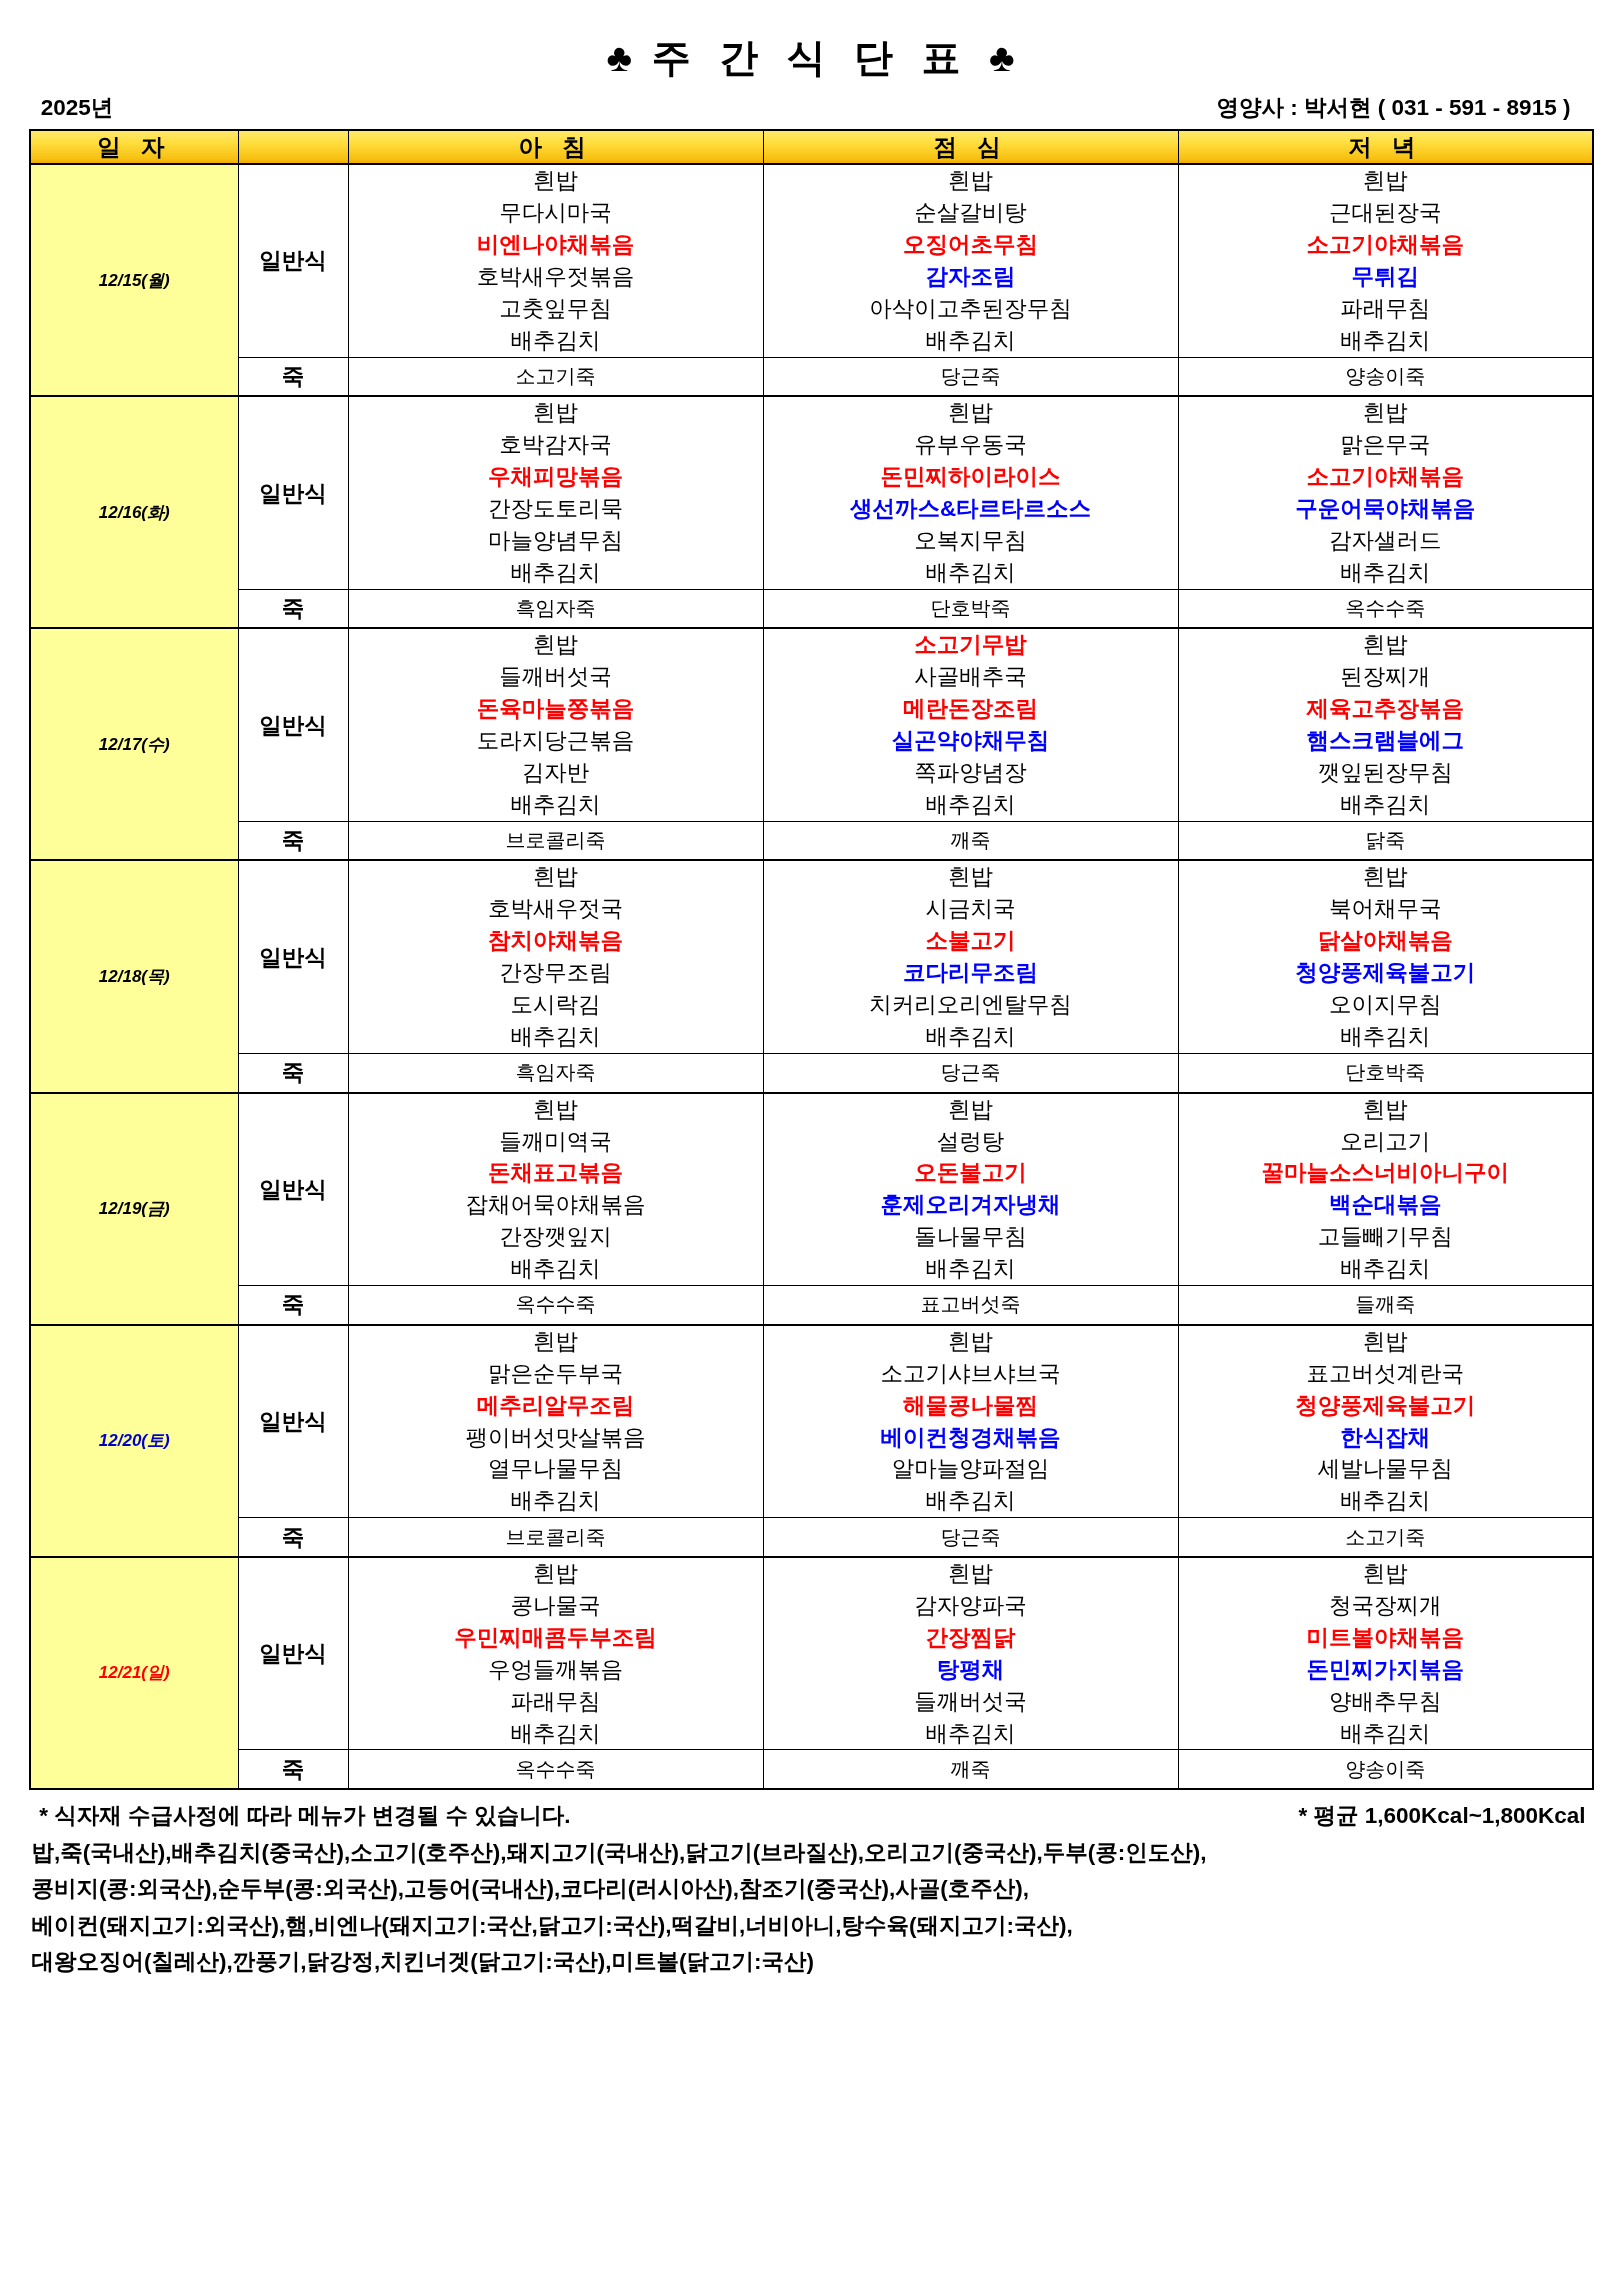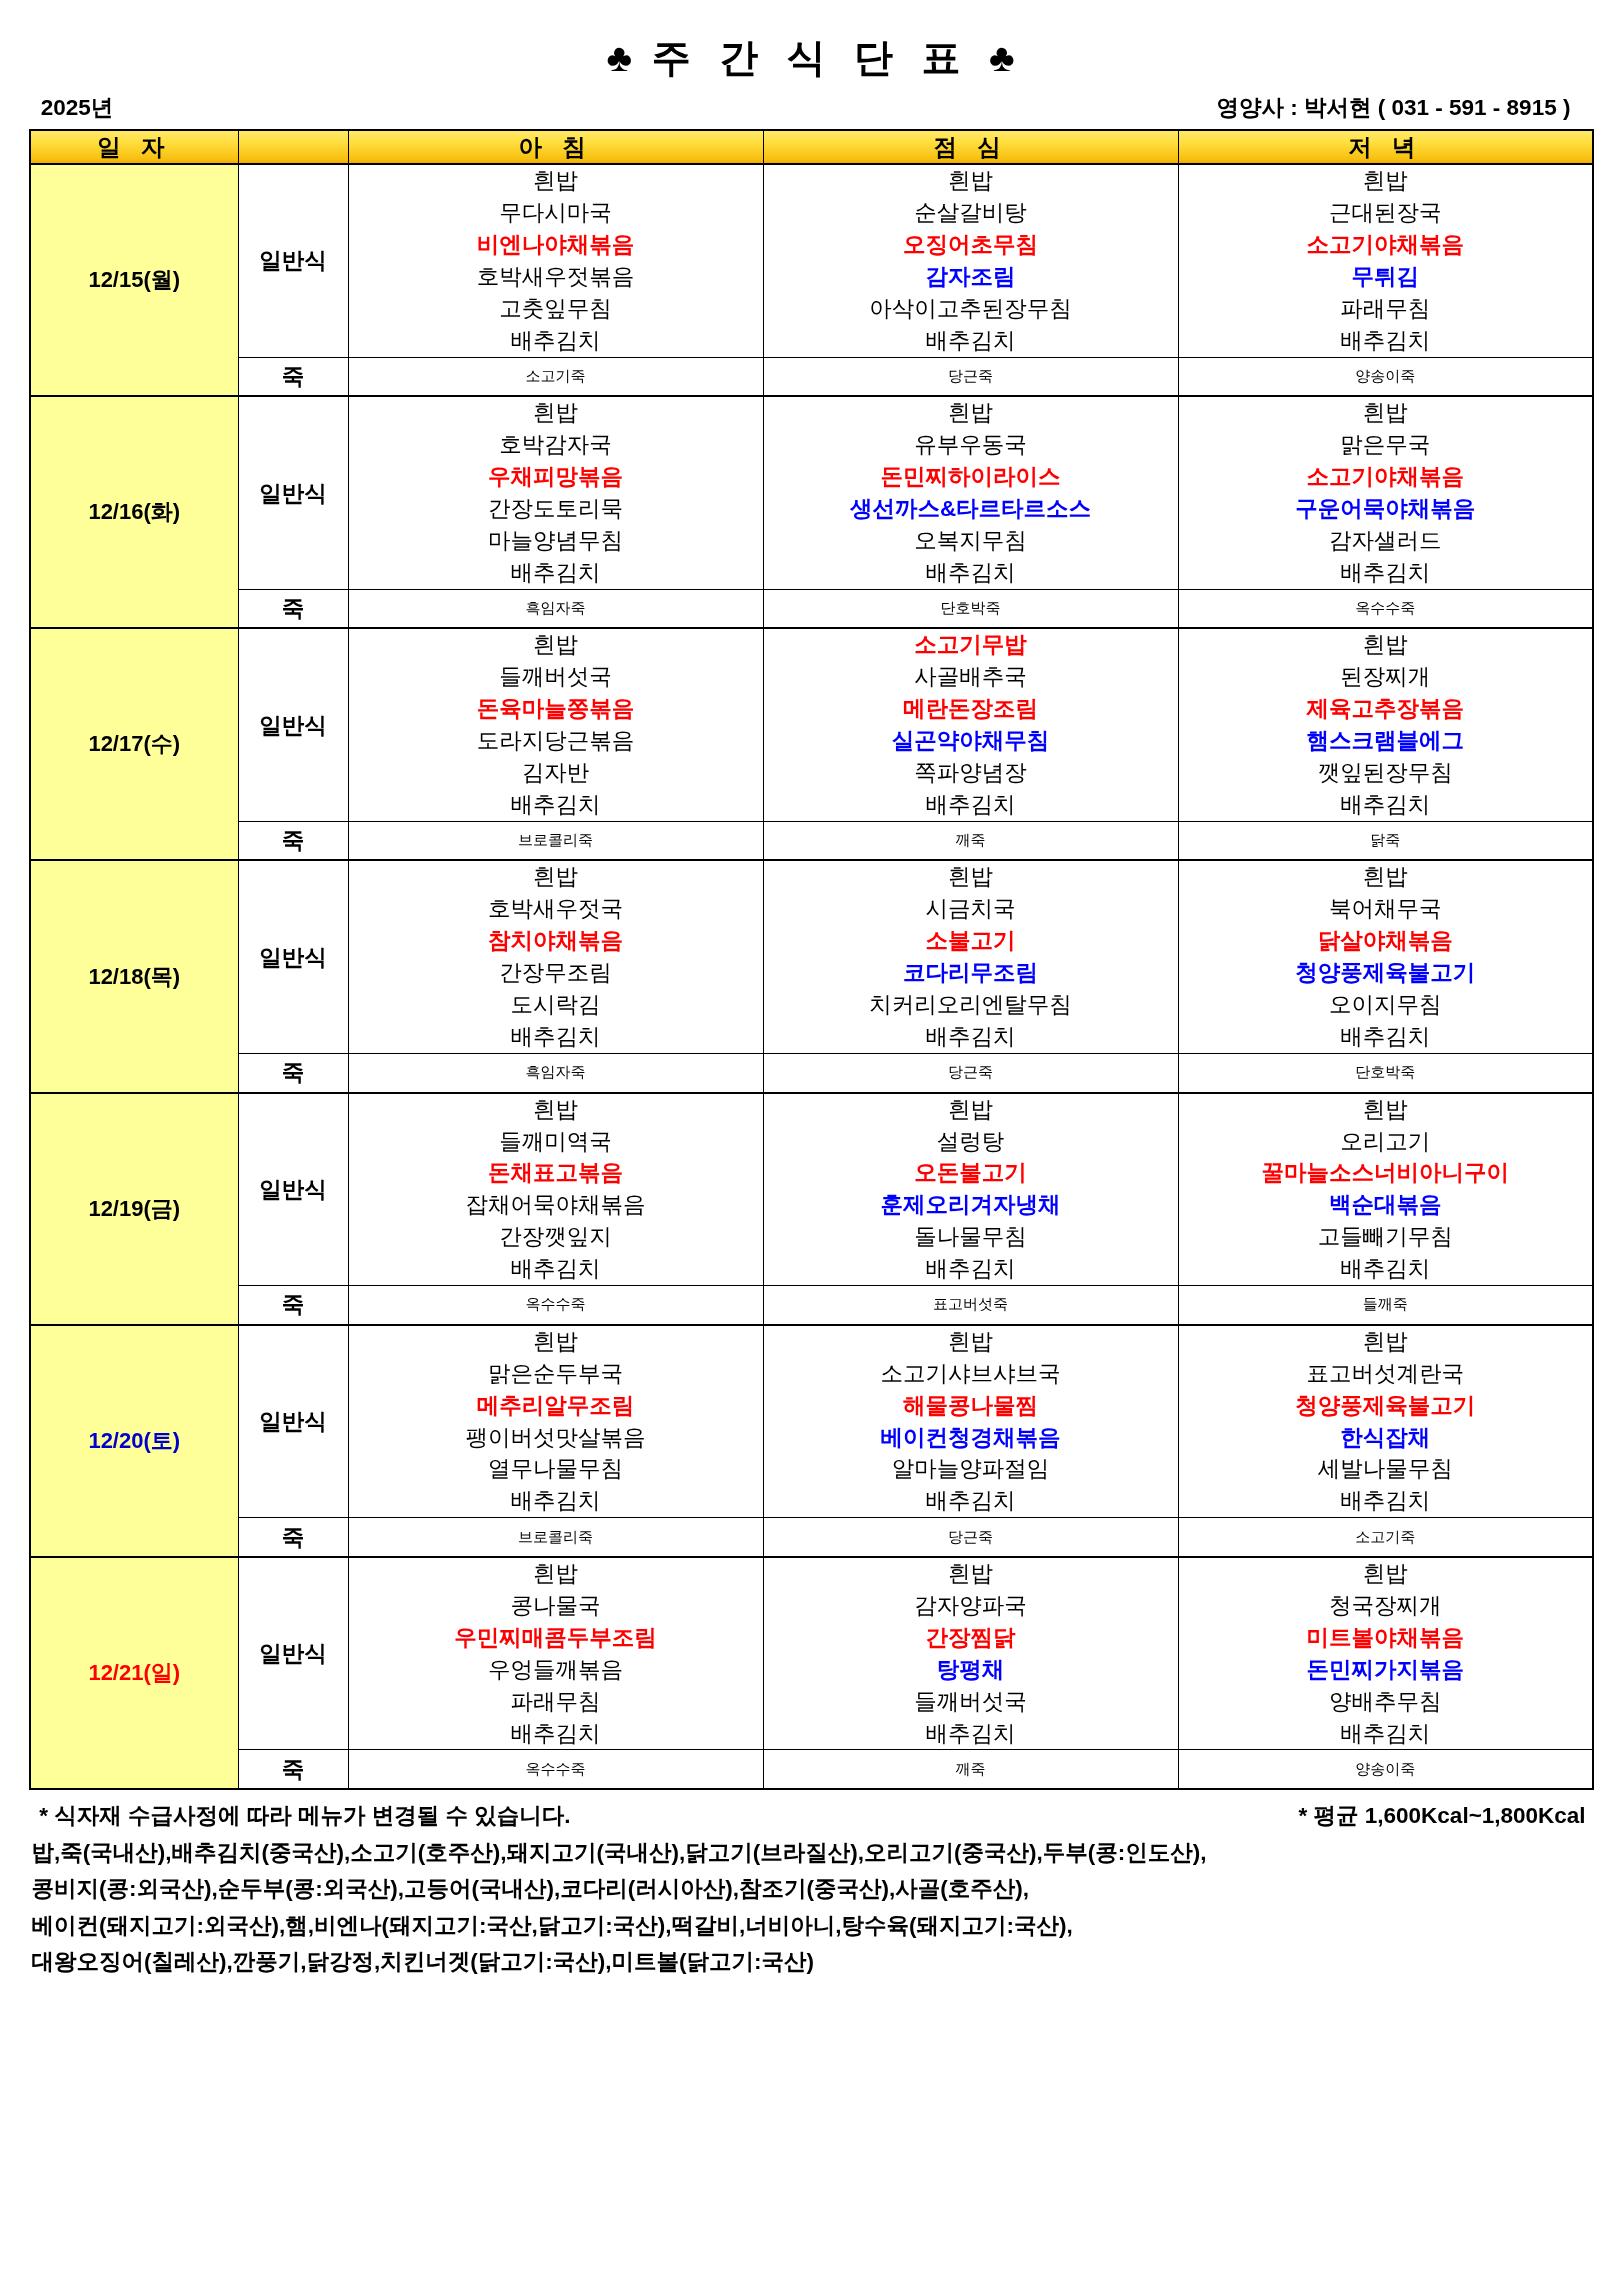--- a/index.html
+++ b/index.html
@@ -68,23 +68,24 @@
     border-bottom: 2.9px solid #000;
     border-top: none;
   }
   thead th.blank { letter-spacing: 0; }
 
   
   tr.day-start > td { border-top: 2.9px solid #000; }
 
   td.date-cell {
     background: #ffff99;
-    font-size: 22px;
+    font-size: 17px;
     font-weight: bold;
     border-right: 2.9px solid #000;
+    font-style: italic;
   }
   td.date-cell .dlabel { display: block; }
   .d-black { color: #000000; }
   .d-blue  { color: #0000cc; }
   .d-red   { color: #ff0000; }
 
   td.type-cell {
     font-size: 22.5px;
     font-weight: bold;
   }
@@ -92,21 +93,21 @@
   td.meal-cell {
     font-size: 22.5px;
     padding: 4.9px 2px 5.9px 2px;
     line-height: 1.42;
   }
   td.meal-cell .item { display: block; white-space: nowrap; }
   td.meal-cell .item.red  { color: #ff0000; font-weight: bold; }
   td.meal-cell .item.blue { color: #0000ff; font-weight: bold; }
 
   td.juk-cell {
-    font-size: 15px;
+    font-size: 20px;
     height: 39px;
   }
 
   
   .footer {
     margin: 0 auto;
     width: 1562px;
     padding-top: 7.8px;
   }
   .foot-notes {

